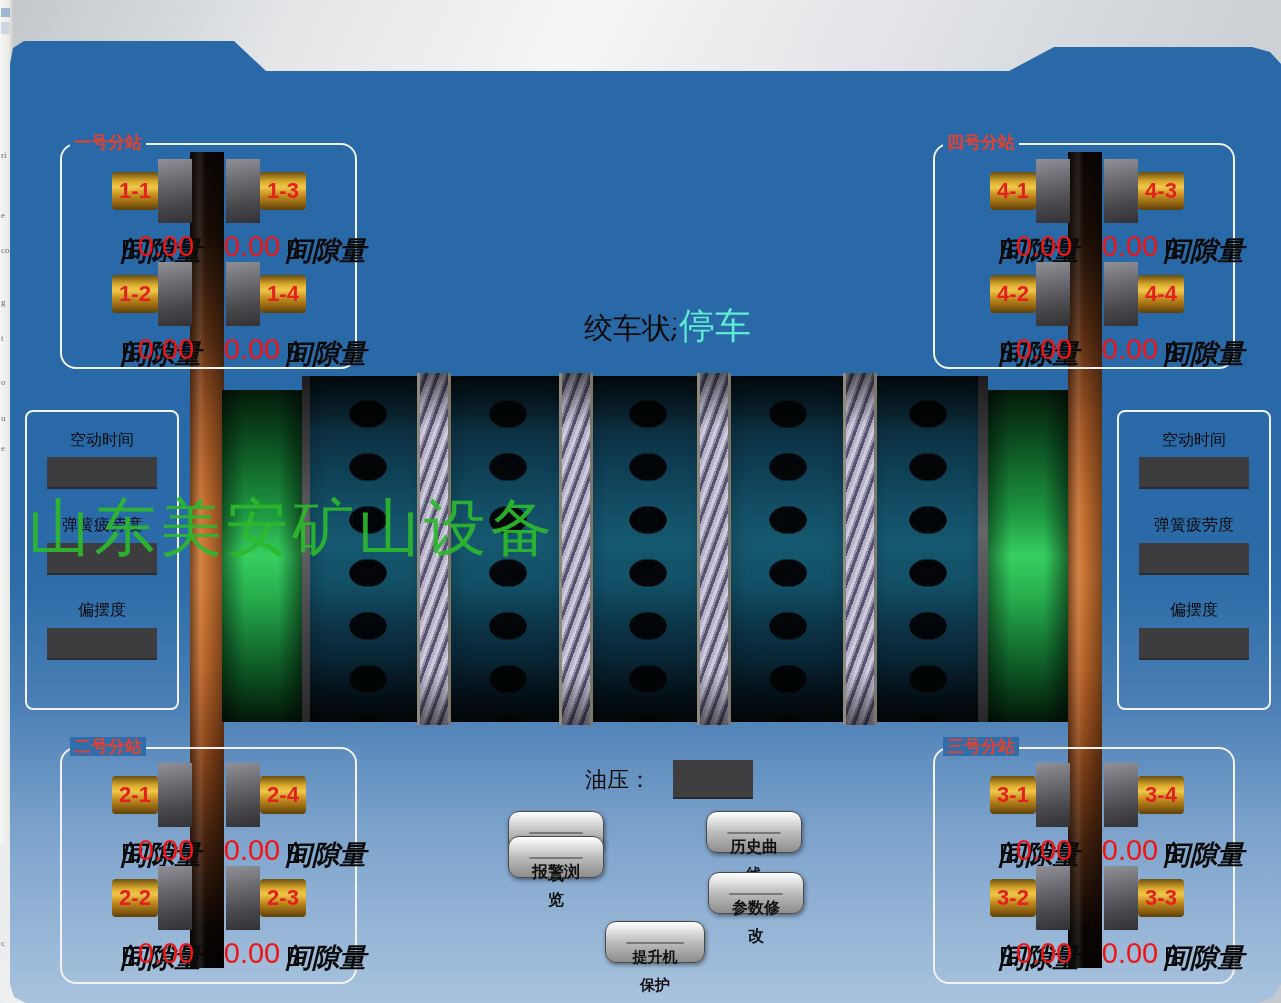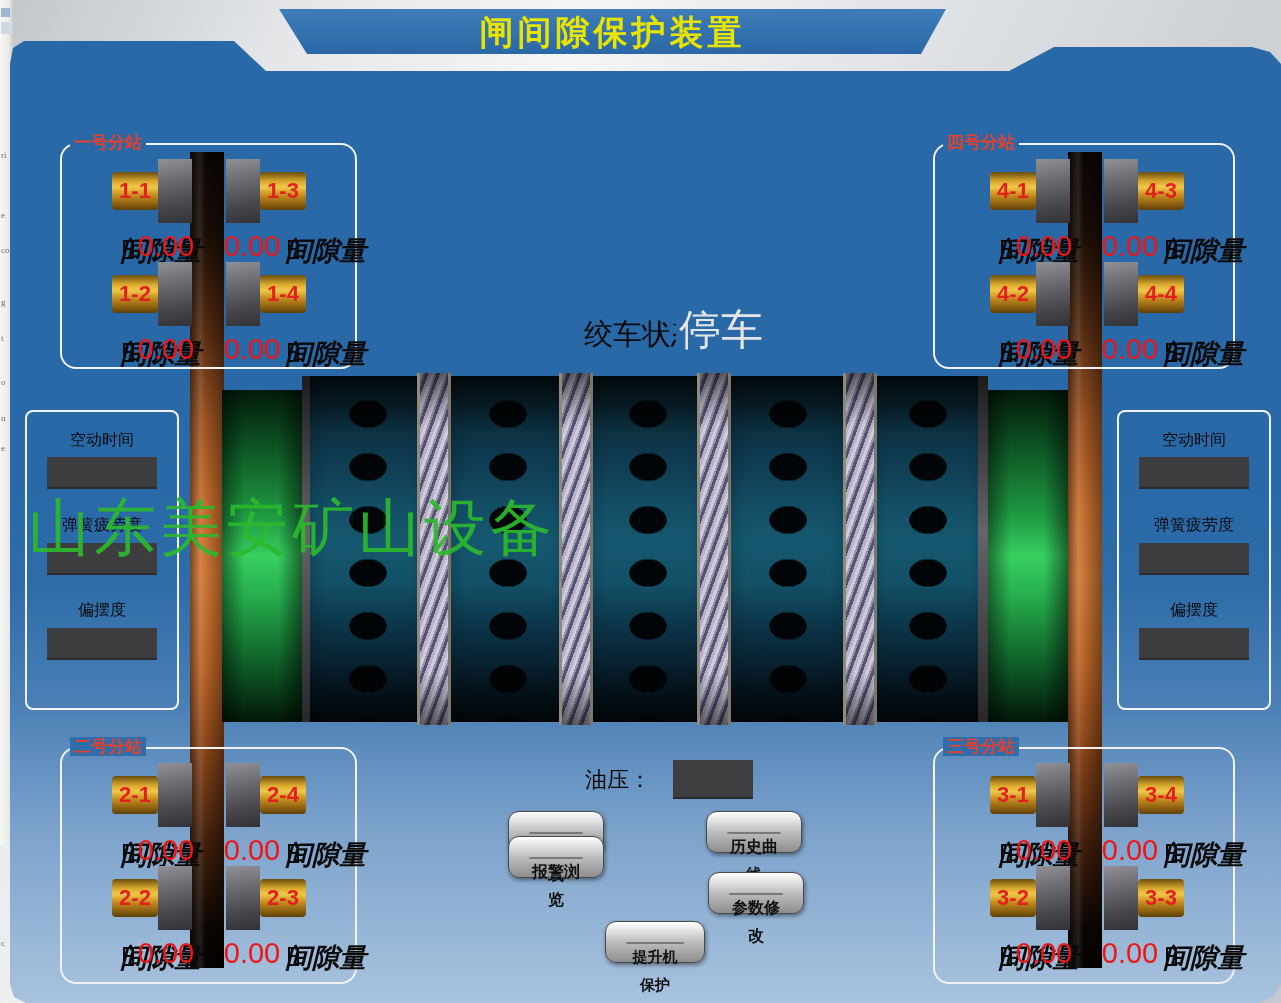--- a/index.html
+++ b/index.html
@@ -74,21 +74,21 @@
   
   .panel{position:absolute;top:410px;width:150px;height:296px;border:2px solid #f2f2f2;border-radius:8px;z-index:4;}
   .panel.l{left:25px}.panel.r{left:1117px}
   .p-item{position:absolute;left:0;width:100%;text-align:center;}
   .p-lab{font-size:16px;color:#0a0a0a;}
   .vbox{width:110px;height:30px;margin:0 auto;background:#3d3d40;border-bottom:2px solid #2c2c2e;
     font-size:16px;color:#ddd;line-height:30px;text-align:center;}
   
   .status{position:absolute;left:584px;top:302px;z-index:5;white-space:nowrap;}
   .status .lab{font-size:29px;color:#0a0a0a;}
-  .status .val{font-size:42px;color:#e5e5e5;margin-left:-24px;background:#2a69a7;padding-left:3px;margin-top:24px;}
+  .status .val{font-size:36px;color:#5eead4;margin-left:-24px;background:#2a69a7;padding-left:3px;margin-top:24px;}
   .oil{position:absolute;left:585px;top:760px;z-index:5;display:flex;align-items:center;}
   .oil .lab{font-size:22px;color:#0a0a0a;}
   .oil .obox{width:80px;height:37px;background:#3e3e40;border-bottom:2px solid #2a2a2c;margin-left:22px;
     font-size:18px;color:#ddd;text-align:center;line-height:37px;}
   
   .btn{position:absolute;z-index:6;width:96px;height:38px;border-radius:11px;padding:20px;box-sizing:border-box;
     background:linear-gradient(180deg,#ffffff 0%,#bdbdbd 50%,#8e8e8e 100%);
     border:1px solid #4a4a4a;box-shadow:1px 2px 4px rgba(0,0,0,.45);cursor:pointer;}
   .btn-face{display:block;width:100%;height:100%;border-radius:7px;border:1px solid rgba(0,0,0,.35);box-sizing:border-box;
     text-align:center;font-size:16px;font-weight:bold;color:#111;line-height:28px;
@@ -110,23 +110,20 @@
     <span style="top:297px">g</span>
     <span style="top:333px">t</span>
     <span style="top:377px">o</span>
     <span style="top:413px">u</span>
     <span style="top:443px">e</span>
     <span style="top:938px">c</span>
   </div>
 
   <div class="win"></div>
 
-  <div class="band">
-    <span class="t">闸间隙保护装置</span>
-  </div>
 
   <div class="disc l"></div>
   <div class="disc r"></div>
 
   <div class="shaft l"></div>
   <div class="shaft r"></div>
   <div class="drum-edge l"></div>
   <div class="drum-edge r"></div>
   <div class="drum-body"></div>
   <div class="rope" style="left:417px"></div>

